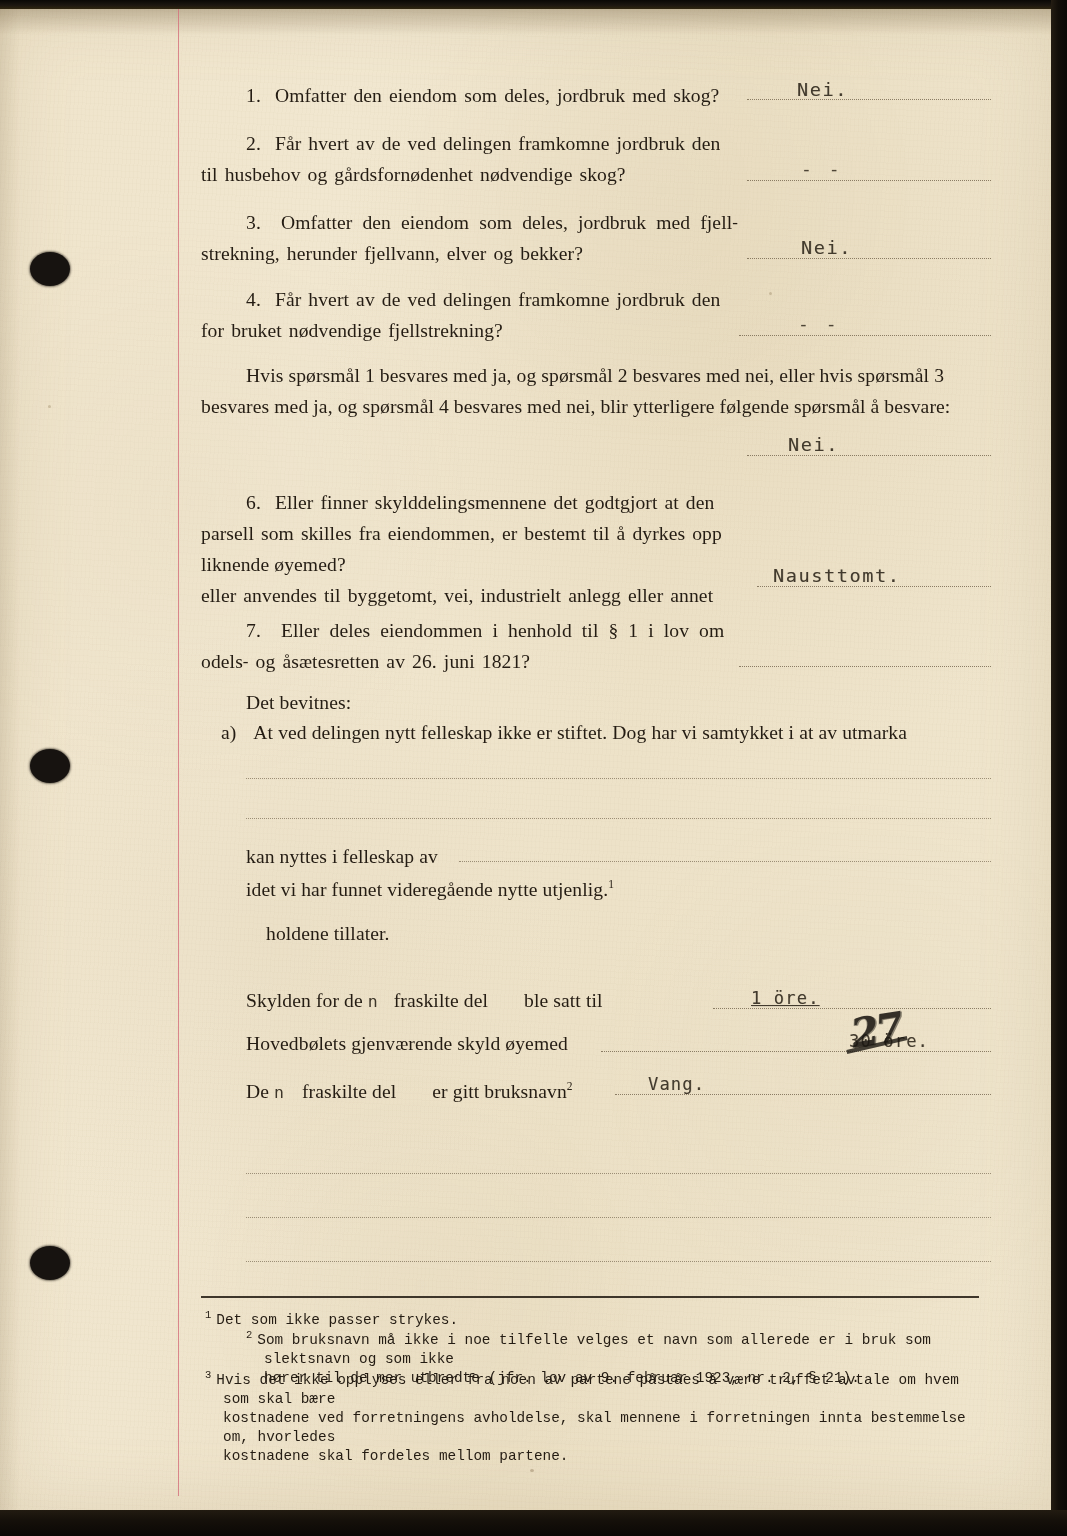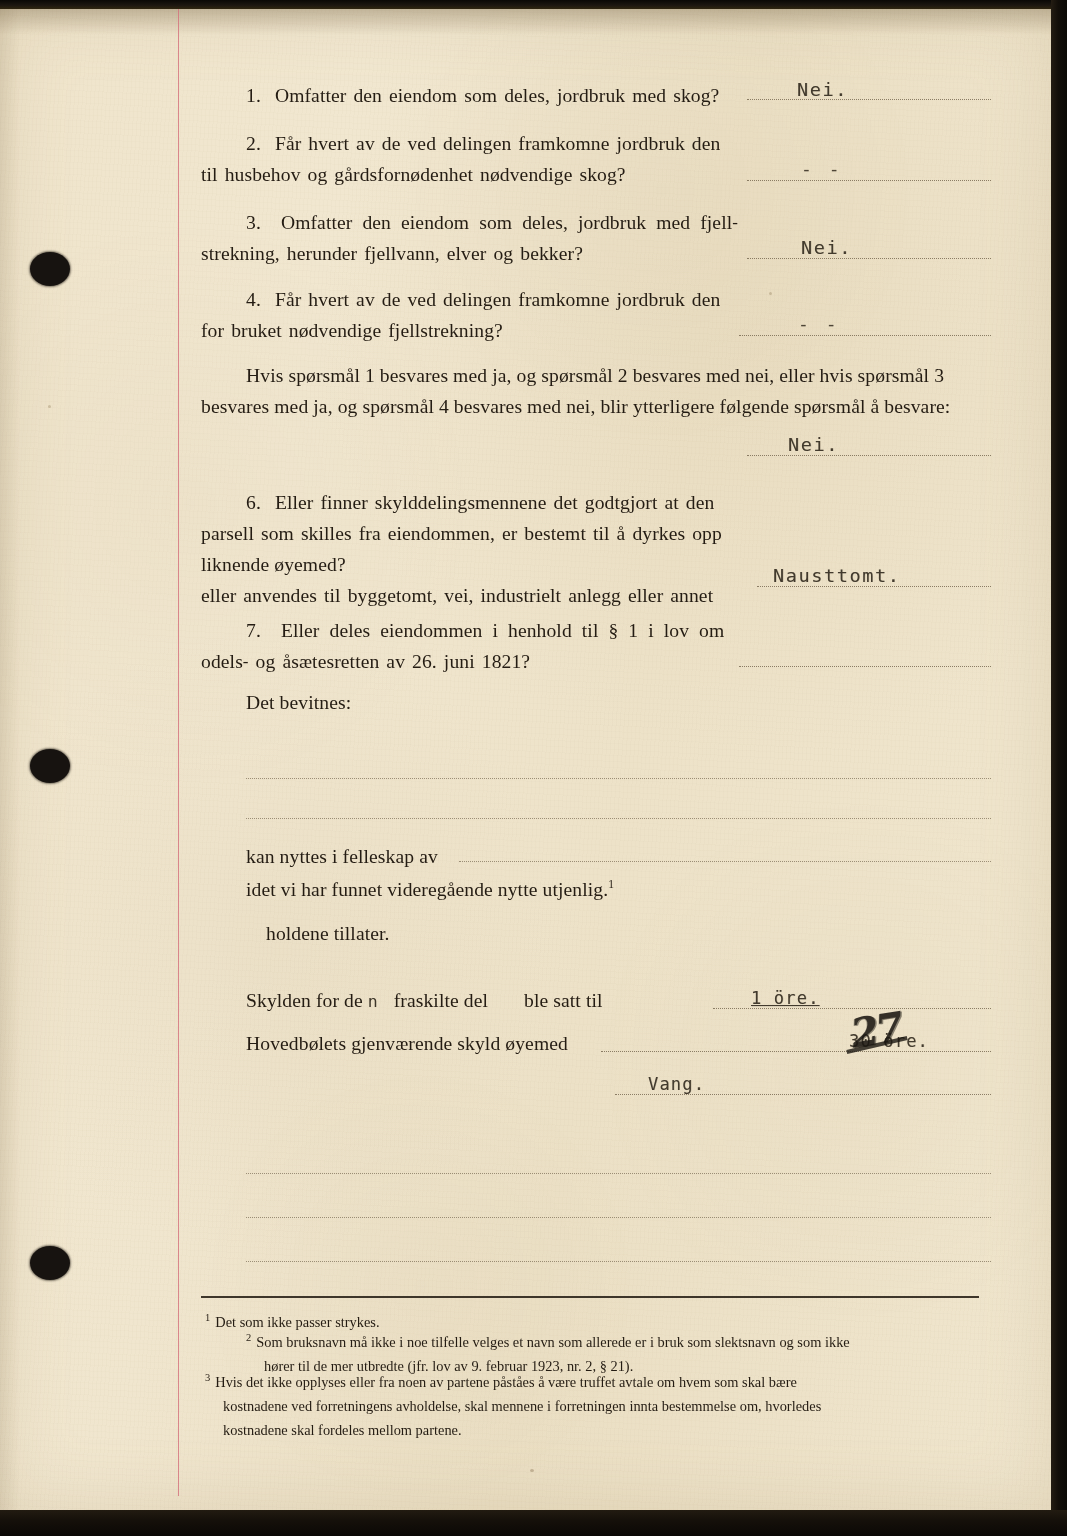--- a/index.html
+++ b/index.html
@@ -203,23 +203,23 @@
     left: 0;
     width: 778px;
     height: 0;
     border-top: 2.1px solid #2a2218;
     opacity: 0.9;
   }
 
   
   .footnote {
     position: absolute;
-    font-family: Liberation Serif, serif;
+    font-family: Liberation Mono, monospace;
     font-size: 14.4px;
-    line-height: 24px;
+    line-height: 19px;
     color: #241c13;
     width: 775px;
   }
   .footnote sup {
     font-size: 10.5px;
     vertical-align: super;
     margin-right: 5px;
   }
   .fn-body { display: block; padding-left: 18px; text-indent: -18px; }
   .fn-hang { display: block; padding-left: 18px; }
@@ -312,20 +312,25 @@
     <div class="blk printed" style="left:0; top:615px; width:790px;">
       <div class="q-line indent spread2"><span>7.</span>&nbsp;&nbsp;<span>Eller deles eiendommen i henhold til § 1 i lov om</span></div>
       <div class="q-line spread">odels<span class="brkhyph">-</span> og åsætesretten av 26. juni 1821?</div>
     </div>
     <div class="leader" style="left:538px; top:666px; width:252px;"></div>
 
     <div class="blk printed" style="left:45px; top:687px;">
       <span>Det bevitnes:</span>
     </div>
 
+    <div class="blk printed" style="left:20px; top:717px; width:790px;">
+      <span>a)</span>
+      <span style="display:inline-block; width:8px;"></span>
+      <span style="white-space:nowrap;">At ved delingen nytt felleskap ikke er stiftet.  Dog har vi samtykket i at av utmarka</span>
+    </div>
 
     <div class="leader faint" style="left:45px; top:778px; width:745px;"></div>
     <div class="leader faint" style="left:45px; top:818px; width:745px;"></div>
 
     <div class="blk printed" style="left:45px; top:841px;">
       <span>kan nyttes i felleskap av</span>
     </div>
     <div class="leader faint" style="left:258px; top:861px; width:532px;"></div>
 
     <div class="blk printed" style="left:45px; top:869px;">
@@ -348,20 +353,28 @@
     <div class="typed small" style="left:550px; top:988px;text-decoration:underline;">1 öre.</div>
 
     <div class="blk printed" style="left:45px; top:1028px; white-space:nowrap;">
       <span>Hovedbølets gjenværende skyld øyemed</span>
     </div>
     <div class="leader" style="left:400px; top:1051px; width:390px;"></div>
     <div class="typed small" style="left:648px; top:1031px;">30 öre.</div>
     <div class="strike-scribble" style="left:645px; top:1043px;"></div>
     <div class="handwritten" style="left:650px; top:1006px;">27</div>
 
+    <div class="blk printed" style="left:45px; top:1071px; white-space:nowrap;">
+      <span>De</span>
+      <span class="typed-inline">n</span>
+      <span style="display:inline-block; width:8px;"></span>
+      <span>fraskilte del</span>
+      <span style="display:inline-block; width:26px;"></span>
+      <span>er gitt bruksnavn</span><sup class="ref">2</sup>
+    </div>
     <div class="leader" style="left:414px; top:1094px; width:376px;"></div>
     <div class="typed small" style="left:447px; top:1074px;">Vang.</div>
 
     <div class="leader faint" style="left:45px; top:1173px; width:745px;"></div>
     <div class="leader faint" style="left:45px; top:1217px; width:745px;"></div>
     <div class="leader faint" style="left:45px; top:1261px; width:745px;"></div>
 
     <div id="footnote-rule" style="top:1296px;"></div>
 
     <div class="footnote" style="left:4px; top:1306px;">

